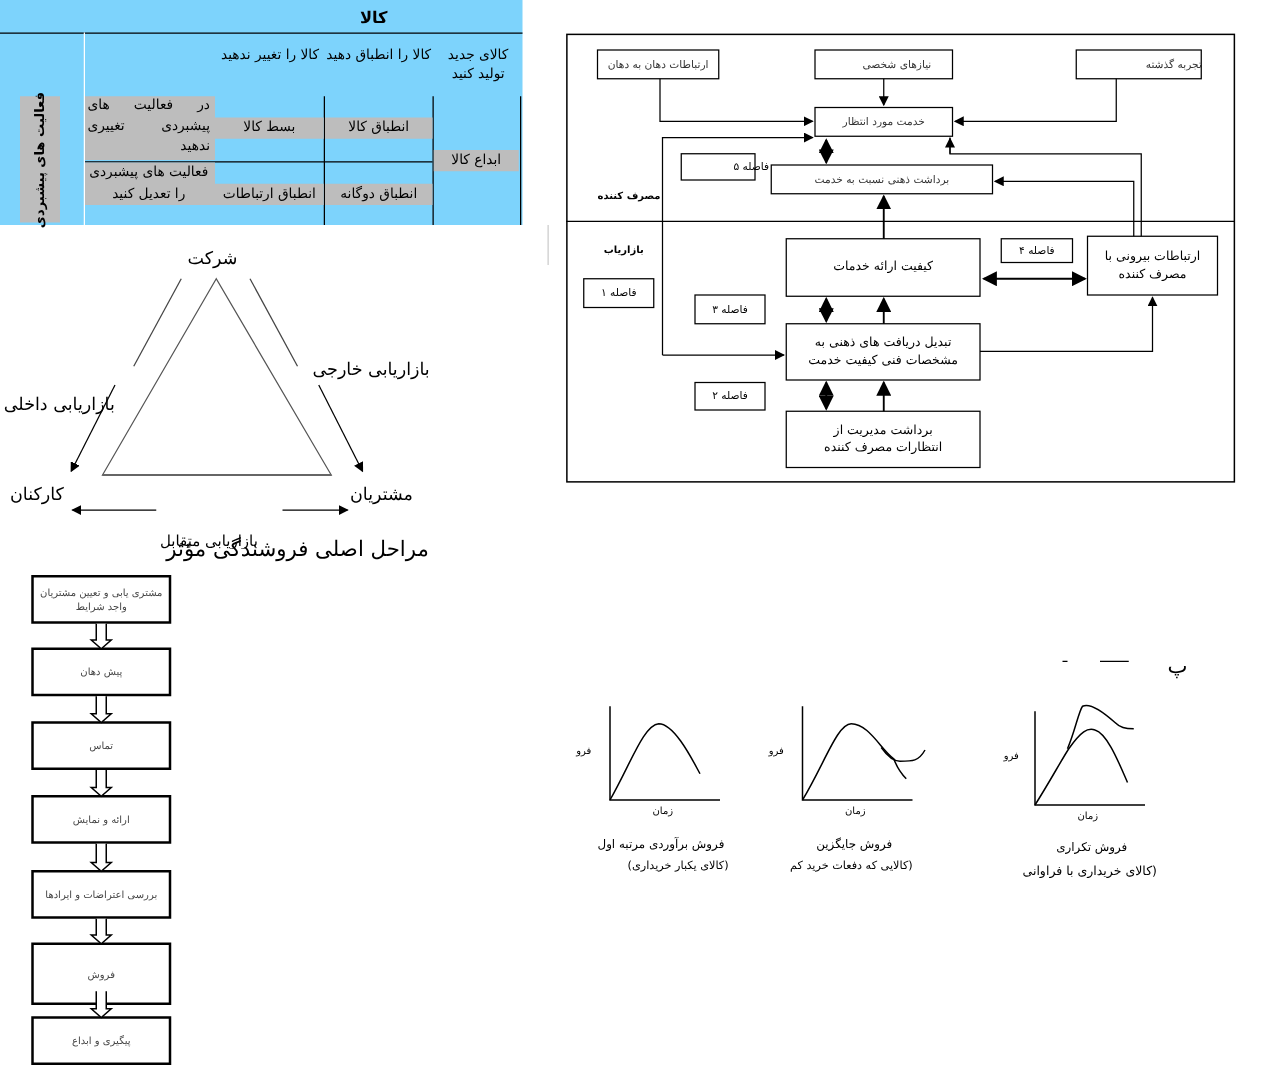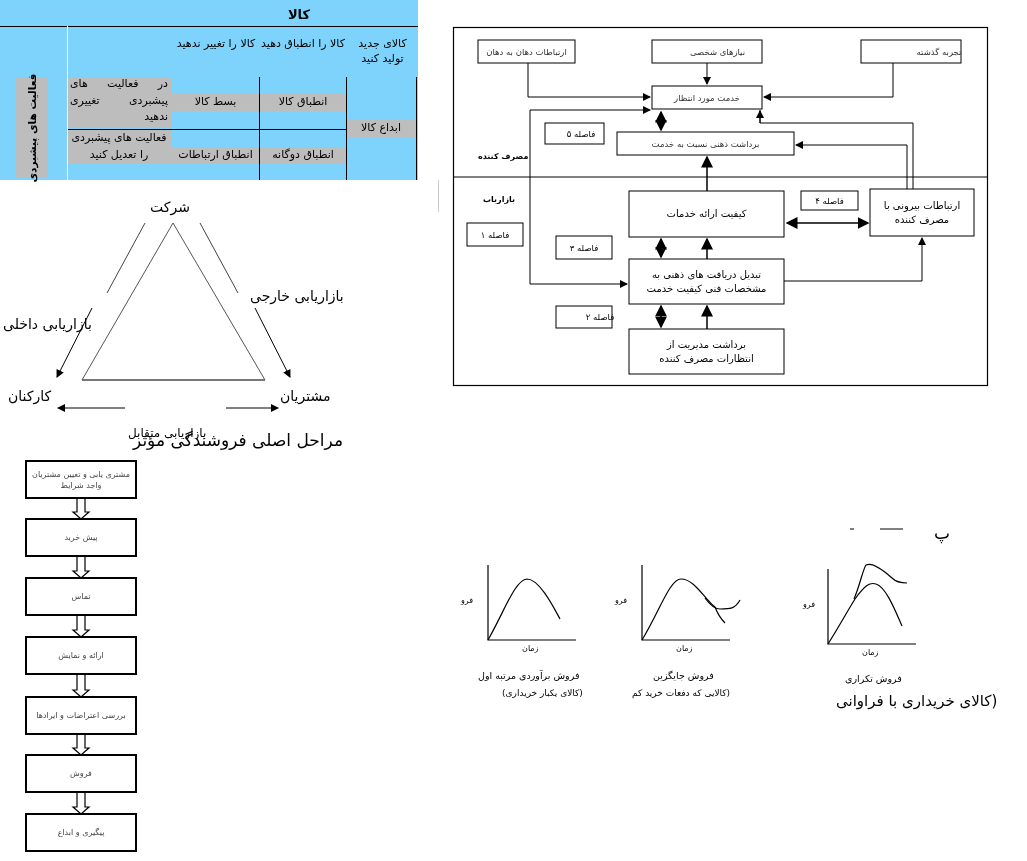--- a/index.html
+++ b/index.html
@@ -71,25 +71,25 @@
 </svg>
 <div class="lbl b" style="left:150px;top:199px;font-size:14px;">شرکت</div>
 <div class="lbl b" style="left:3px;top:288px;font-size:14px;margin-top:28px;">بازاریابی داخلی</div>
 <div class="lbl b" style="left:250px;top:288px;font-size:14px;">بازاریابی خارجی</div>
 <div class="lbl b" style="left:8px;top:388px;font-size:14px;">کارکنان</div>
 <div class="lbl b" style="left:280px;top:388px;font-size:14px;">مشتریان</div>
 <div class="lbl" style="left:128px;top:402px;font-size:12px;height:13px;overflow:hidden;margin-top:24px;">بازاریابی متقابل</div>
 
 <div class="lbl b" style="left:133px;top:430px;font-size:17px;">مراحل اصلی فروشندگی مؤثر</div>
 <div class="flow-box" style="top:460px;height:39px;">مشتری یابی و تعیین مشتریان واجد شرایط</div>
-<div class="flow-box" style="top:518px;height:39px;">پیش خرید</div>
+<div class="flow-box" style="top:518px;height:39px;">پیش دهان</div>
 <div class="flow-box" style="top:577px;height:39px;">تماس</div>
 <div class="flow-box" style="top:636px;height:39px;">ارائه و نمایش</div>
 <div class="flow-box" style="top:696px;height:39px;">بررسی اعتراضات و ایرادها</div>
-<div class="flow-box" style="top:754px;height:39px;">فروش</div>
+<div class="flow-box" style="top:754px;height:50px;">فروش</div>
 <div class="flow-box" style="top:813px;height:39px;">پیگیری و ابداع</div>
 <svg class="abs" style="left:60px;top:498px;" width="40" height="320">
   <g fill="#fff" stroke="#000" stroke-width="1.2">
     <path d="M17,1 V14 H13 L21,21 L29,14 H25 V1"></path>
     <path d="M17,59 V73 H13 L21,80 L29,73 H25 V59"></path>
     <path d="M17,118 V132 H13 L21,139 L29,132 H25 V118"></path>
     <path d="M17,177 V192 H13 L21,199 L29,192 H25 V177"></path>
     <path d="M17,237 V250 H13 L21,257 L29,250 H25 V237"></path>
     <path d="M17,295 V309 H13 L21,316 L29,309 H25 V295"></path>
   </g>
@@ -138,39 +138,39 @@
     <line x1="255" y1="233" x2="255" y2="213" marker-end="url(#ga)" stroke-width="1.5"></line>
     <polyline points="332,255 470,255 470,212" marker-end="url(#ga)"></polyline>
     <line x1="209" y1="280" x2="209" y2="301" marker-start="url(#gs)" marker-end="url(#ga)" stroke-width="1.5"></line>
     <line x1="255" y1="303" x2="255" y2="280" marker-end="url(#ga)" stroke-width="1.5"></line>
   </g>
 </svg>
 <div class="box-txt" style="left:478px;top:40px;width:97px;height:23px;font-size:8.5px;color:#333;">ارتباطات دهان به دهان</div>
 <div class="box-txt" style="left:652px;top:40px;width:131px;height:23px;font-size:8.5px;color:#333;">نیازهای شخصی</div>
 <div class="box-txt" style="left:861px;top:40px;width:100px;height:23px;font-size:8.5px;color:#333;margin-left:28px;">تجربه گذشته</div>
 <div class="box-txt" style="left:652px;top:86px;width:110px;height:23px;font-size:8.5px;color:#333;">خدمت مورد انتظار</div>
-<div class="box-txt" style="left:545px;top:123px;width:72px;height:21px;font-size:8.5px;">فاصله ۵</div>
+<div class="box-txt" style="left:545px;top:123px;width:72px;height:21px;font-size:8.5px;padding-left:20px;">فاصله ۵</div>
 <div class="box-txt" style="left:617px;top:132px;width:177px;height:23px;font-size:8.5px;color:#333;">برداشت ذهنی نسبت به خدمت</div>
 <div class="lbl" style="left:478px;top:152px;font-size:8px;font-weight:bold;">مصرف کننده</div>
 <div class="lbl" style="left:483px;top:195px;font-size:8px;font-weight:bold;">بازاریاب</div>
 <div class="box-txt b" style="left:629px;top:191px;width:155px;height:46px;flex-direction:column;">
     <span>کیفیت ارائه خدمات</span>
   </div>
 <div class="box-txt" style="left:801px;top:191px;width:57px;height:19px;font-size:8.5px;">فاصله ۴</div>
 <div class="box-txt b" style="left:870px;top:189px;width:104px;height:47px;flex-direction:column;font-weight:normal;">
     <span>ارتباطات بیرونی با</span>
     <span>مصرف کننده</span>
   </div>
 <div class="box-txt" style="left:467px;top:223px;width:56px;height:23px;font-size:8.5px;">فاصله ۱</div>
 <div class="box-txt" style="left:556px;top:236px;width:56px;height:23px;font-size:8.5px;">فاصله ۳</div>
 <div class="box-txt b" style="left:629px;top:259px;width:155px;height:45px;flex-direction:column;">
     <span>تبدیل دریافت های ذهنی به</span>
     <span>مشخصات فنی کیفیت خدمت</span>
   </div>
-<div class="box-txt" style="left:556px;top:306px;width:56px;height:22px;font-size:8.5px;margin-left:16px;">فاصله ۲</div>
+<div class="box-txt" style="left:556px;top:306px;width:56px;height:22px;font-size:8.5px;">فاصله ۲</div>
 <div class="box-txt b" style="left:629px;top:329px;width:155px;height:45px;flex-direction:column;">
     <span>برداشت مدیریت از</span>
     <span>انتظارات مصرف کننده</span>
   </div>
 
 <div class="lbl b" style="left:934px;top:523px;font-size:17px;">پ</div>
 <svg class="abs" style="left:845px;top:527px;" width="80" height="8">
   <line x1="5" y1="2" x2="9" y2="2" stroke="#000"></line>
   <line x1="35" y1="2" x2="58" y2="2" stroke="#000"></line>
 </svg>
@@ -190,13 +190,13 @@
 <div class="lbl" style="left:615px;top:596px;font-size:8px;">فرو</div>
 <div class="lbl" style="left:803px;top:600px;font-size:8px;">فرو</div>
 <div class="lbl" style="left:522px;top:644px;font-size:8px;">زمان</div>
 <div class="lbl" style="left:676px;top:644px;font-size:8px;">زمان</div>
 <div class="lbl" style="left:862px;top:648px;font-size:8px;">زمان</div>
 <div class="lbl" style="left:478px;top:670px;font-size:9.5px;">فروش برآوردی مرتبه اول</div>
 <div class="lbl" style="left:502px;top:688px;font-size:9px;">(کالای یکبار خریداری)</div>
 <div class="lbl" style="left:653px;top:670px;font-size:9.5px;">فروش جایگزین</div>
 <div class="lbl" style="left:632px;top:688px;font-size:9px;">(کالایی که دفعات خرید کم</div>
 <div class="lbl" style="left:845px;top:673px;font-size:9.5px;">فروش تکراری</div>
-<div class="lbl" style="left:836px;top:692px;font-size:15px;">(کالای خریداری با فراوانی</div>
+<div class="lbl" style="left:818px;top:692px;font-size:10px;">(کالای خریداری با فراوانی</div>
 
 </body></html>

